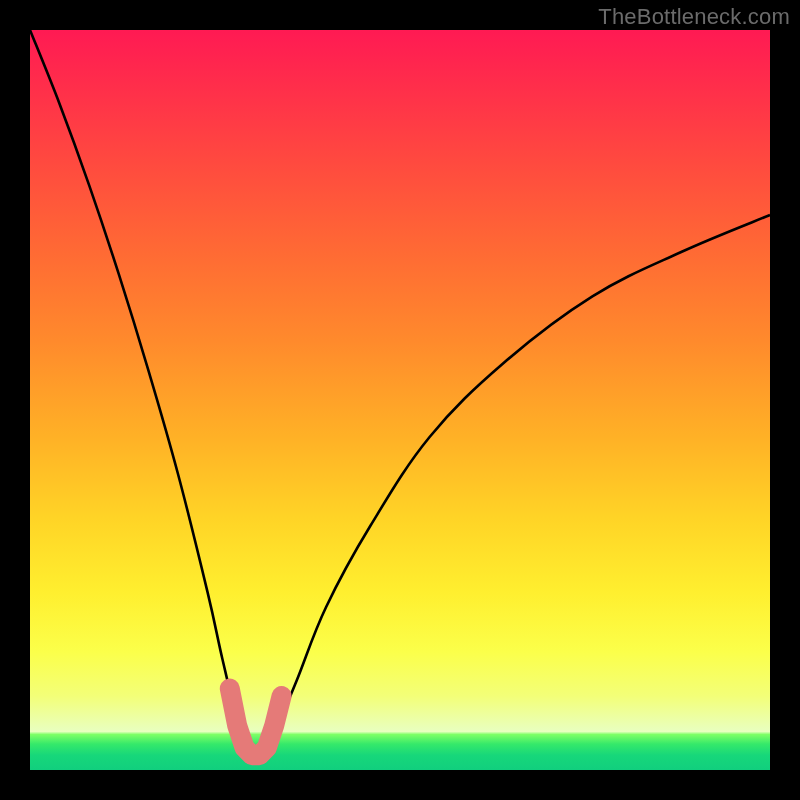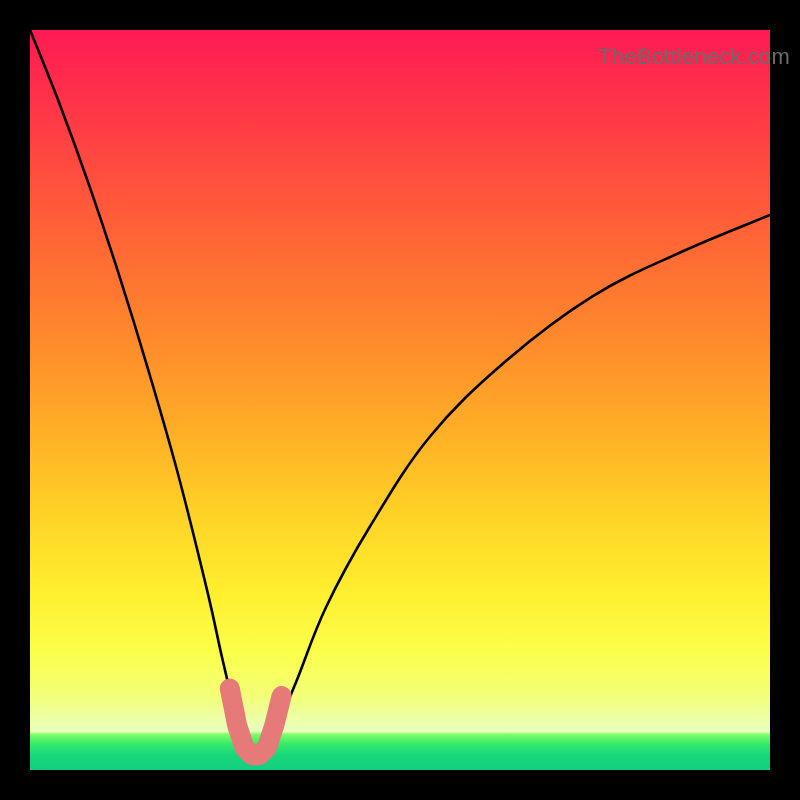--- a/index.html
+++ b/index.html
@@ -21,21 +21,20 @@
   }
   .watermark {
     position: absolute;
     top: 4px;
     right: 10px;
     color: #6b6b6b;
     font-size: 22px;
     font-weight: 500;
     letter-spacing: 0.2px;
     z-index: 20;
-    margin-top: 40px;
   }
   .plot {
     position: absolute;
     top: 30px;
     left: 30px;
     width: 740px;
     height: 740px;
     overflow: hidden;
   }
   .gradient {

